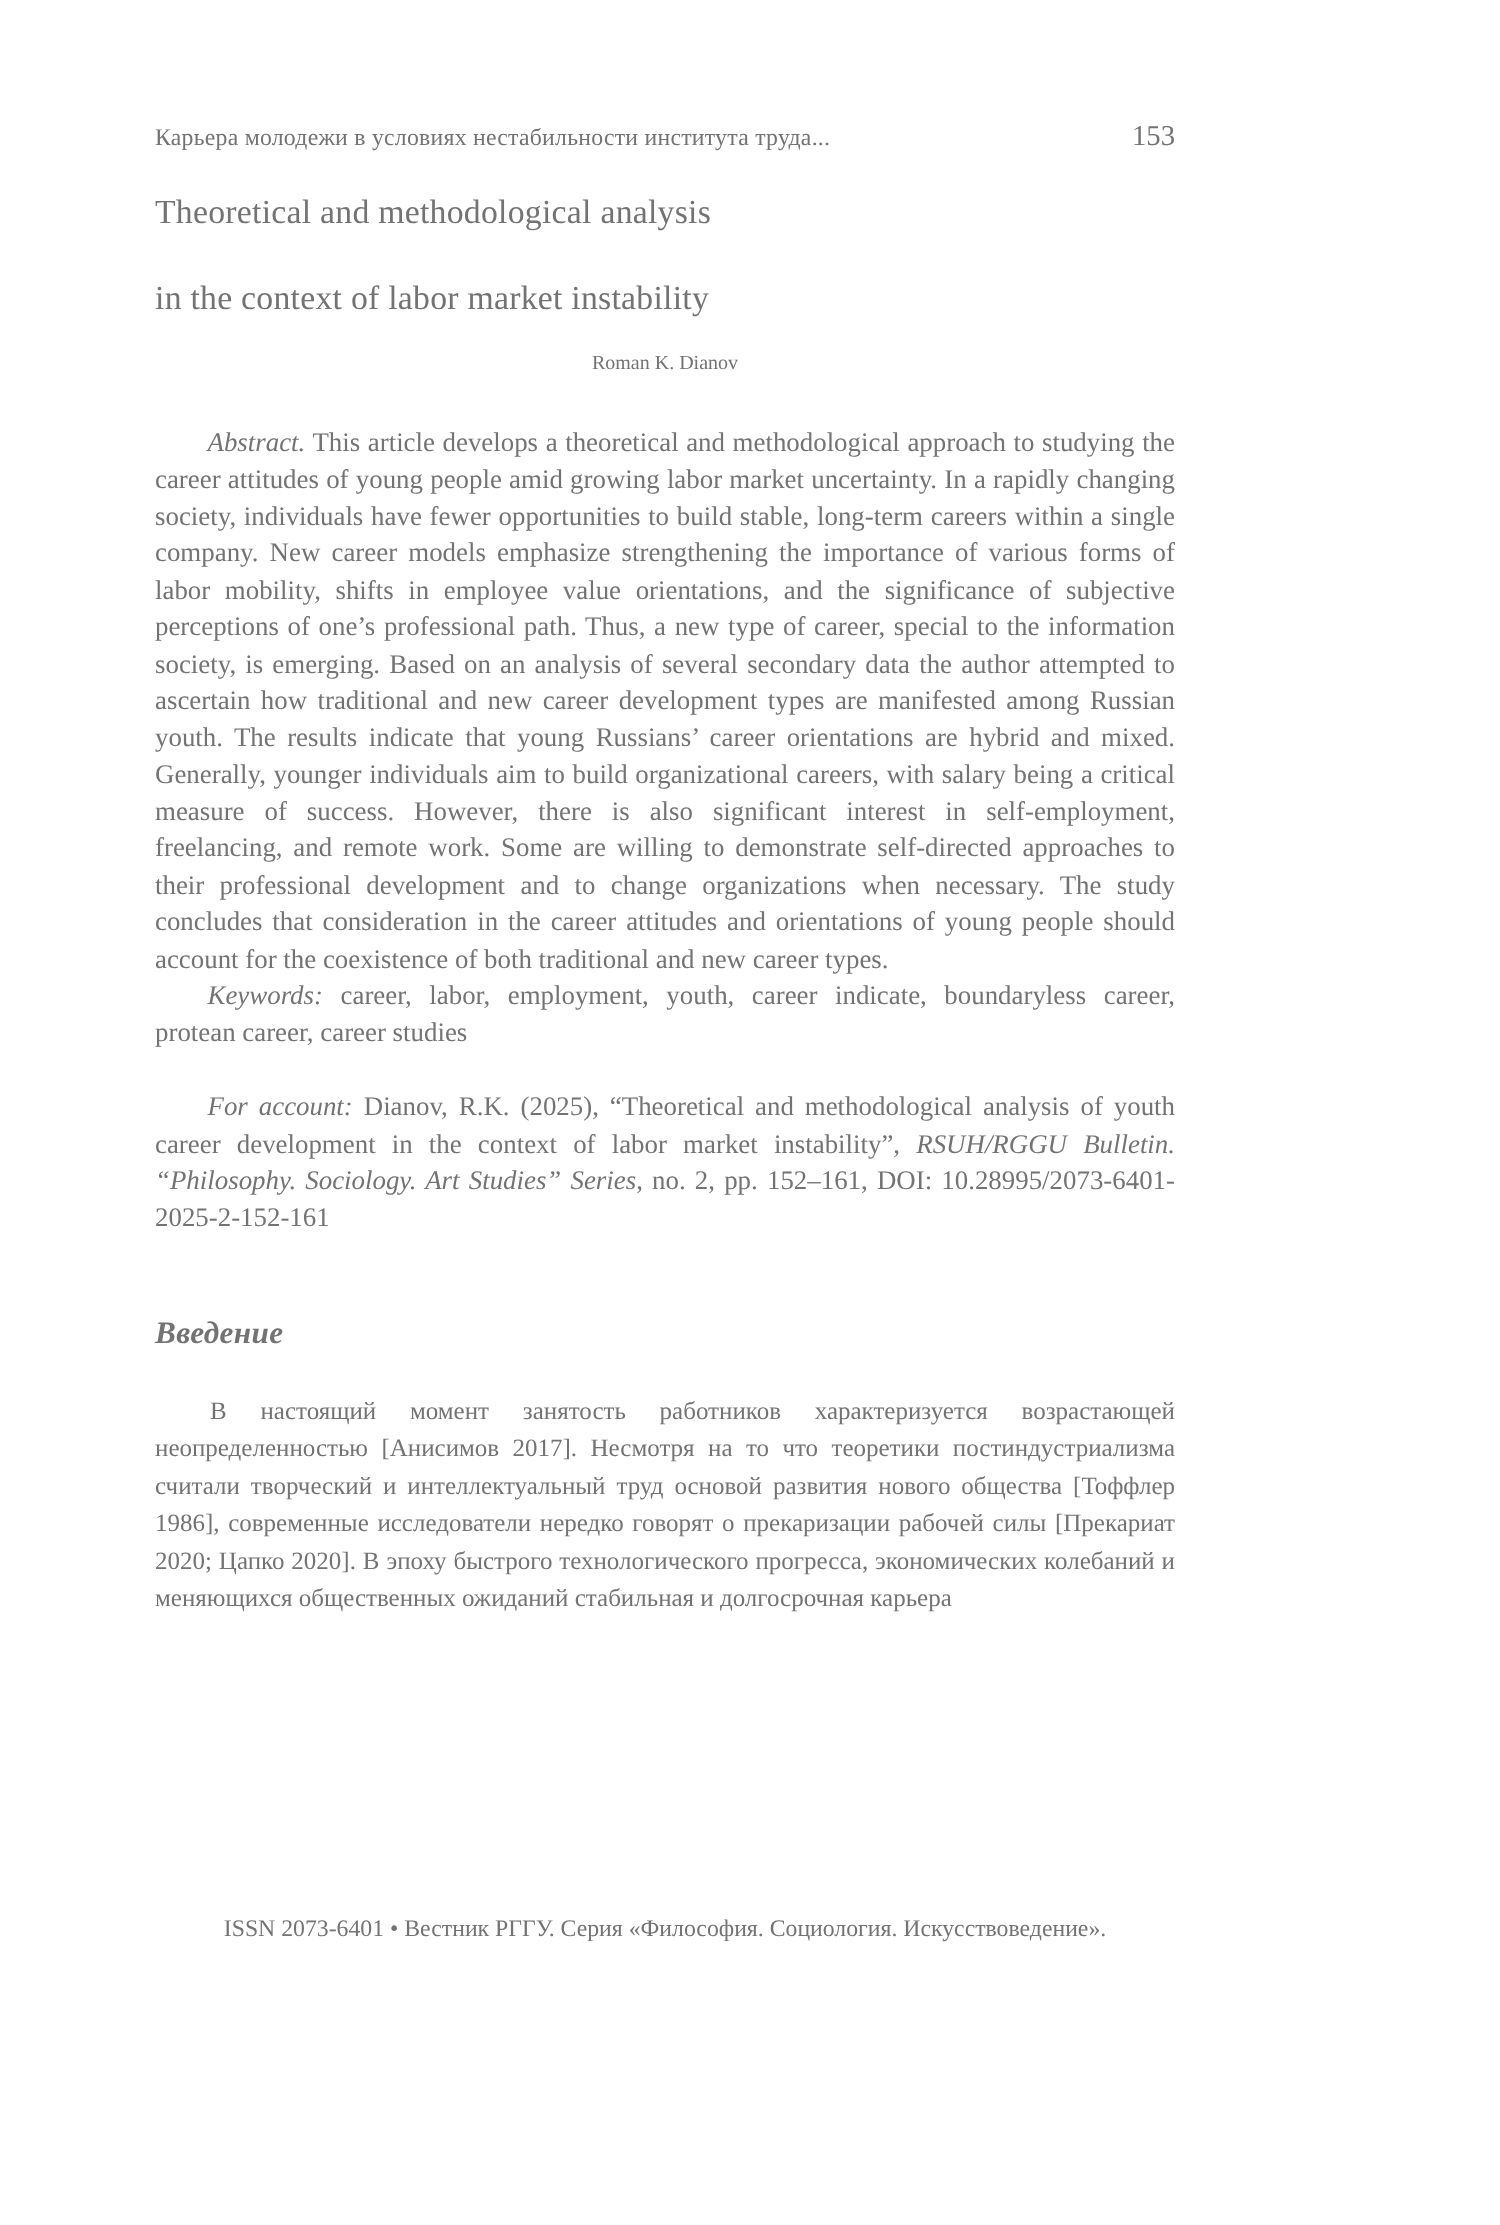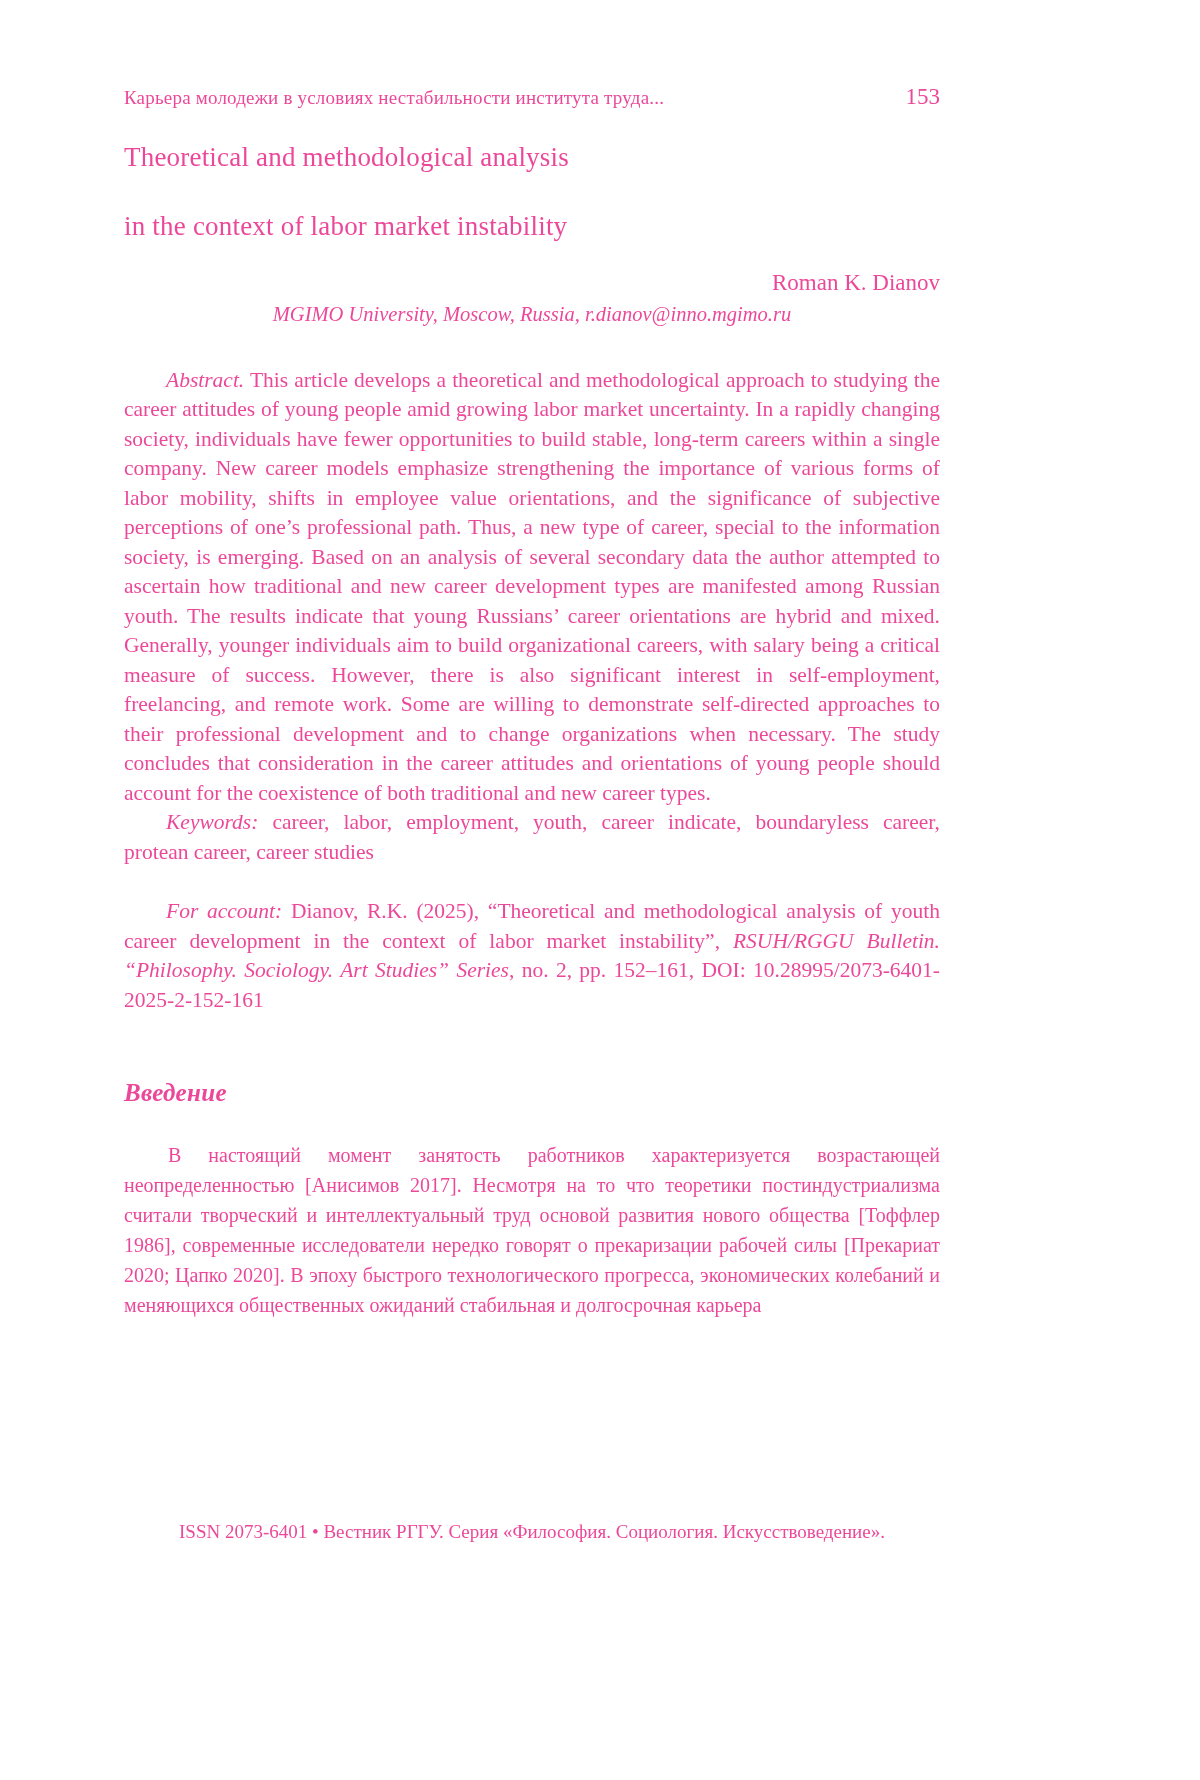--- a/index.html
+++ b/index.html
@@ -1,23 +1,23 @@
 <!DOCTYPE html>
 <html><head>
 <meta charset="utf-8">
 <style>
   * { margin: 0; padding: 0; box-sizing: border-box; }
   html, body { background: #ffffff; }
   .page {
     position: relative;
     width: 1200px;
     height: 1544px;
-    margin: 0 auto;
+    margin: 12px auto;
     background: #ffffff;
-    color: #ec4899;
+    color: #737373;
     font-family: "Liberation Serif", "DejaVu Serif", serif;
     padding: 84px 260px 0 124px;
     overflow: hidden;
   }
   .running-head {
     display: flex;
     justify-content: space-between;
     align-items: baseline;
     font-size: 19px;
   }
@@ -26,22 +26,22 @@
   .article-title {
     margin-top: 30px;
     text-align: left;
     font-size: 27px;
     font-weight: 400;
     line-height: 1.27;
     letter-spacing: 0.2px;
   }
   .author {
     margin-top: 27px;
-    text-align: right;
-    font-size: 23px;
+    text-align: center;
+    font-size: 16px;
   }
   .affiliation {
     margin-top: 7px;
     text-align: center;
     font-size: 20.5px;
     font-style: italic;
   }
   .para {
     font-size: 21.5px;
     line-height: 29.5px;
@@ -88,21 +88,20 @@
   </header>
 
   <h1 class="article-title">
     <span>Theoretical and methodological analysis</span><br>
     <br>
     <span>in the context of labor market instability</span>
   </h1>
 
   <div class="author">Roman K. Dianov</div>
 
-  <div class="affiliation">MGIMO University, Moscow, Russia, r.dianov@inno.mgimo.ru</div>
 
   <p class="para abstract-para"><span class="lead-italic">Abstract.</span><span> This article develops a theoretical and methodological approach to studying the career attitudes of young people amid growing labor market uncertainty. In a rapidly changing society, individuals have fewer opportunities to build stable, long-term careers within a single company. New career models emphasize strengthening the importance of various forms of labor mobility, shifts in employee value orientations, and the significance of subjective perceptions of one’s professional path. Thus, a new type of career, special to the information society, is emerging. Based on an analysis of several secondary data the author attempted to ascertain how traditional and new career development types are manifested among Russian youth. The results indicate that young Russians’ career orientations are hybrid and mixed. Generally, younger individuals aim to build organizational careers, with salary being a critical measure of success. However, there is also significant interest in self-employment, freelancing, and remote work. Some are willing to demonstrate self-directed approaches to their professional development and to change organizations when necessary. The study concludes that consideration in the career attitudes and orientations of young people should account for the coexistence of both traditional and new career types.</span></p>
 
   <p class="para keywords-para"><span class="lead-italic">Keywords:</span><span> career, labor, employment, youth, career indicate, boundaryless career, protean career, career studies</span></p>
 
   <p class="para citation-para"><span class="lead-italic">For account:</span><span> Dianov, R.K. (2025), “Theoretical and methodological analysis of youth career development in the context of labor market instability”, </span><span class="run-italic">RSUH/RGGU Bulletin. “Philosophy. Sociology. Art Studies” Series</span><span>, no. 2, pp. 152–161, DOI: 10.28995/2073-6401-2025-2-152-161</span></p>
 
   <h2 class="section-heading">Введение</h2>
 
   <p class="body-para">В настоящий момент занятость работников характеризуется возрастающей неопределенностью [Анисимов 2017]. Несмотря на то что теоретики постиндустриализма считали творческий и интеллектуальный труд основой развития нового общества [Тоффлер 1986], современные исследователи нередко говорят о прекаризации рабочей силы [Прекариат 2020; Цапко 2020]. В эпоху быстрого технологического прогресса, экономических колебаний и меняющихся общественных ожиданий стабильная и долгосрочная карьера</p>

